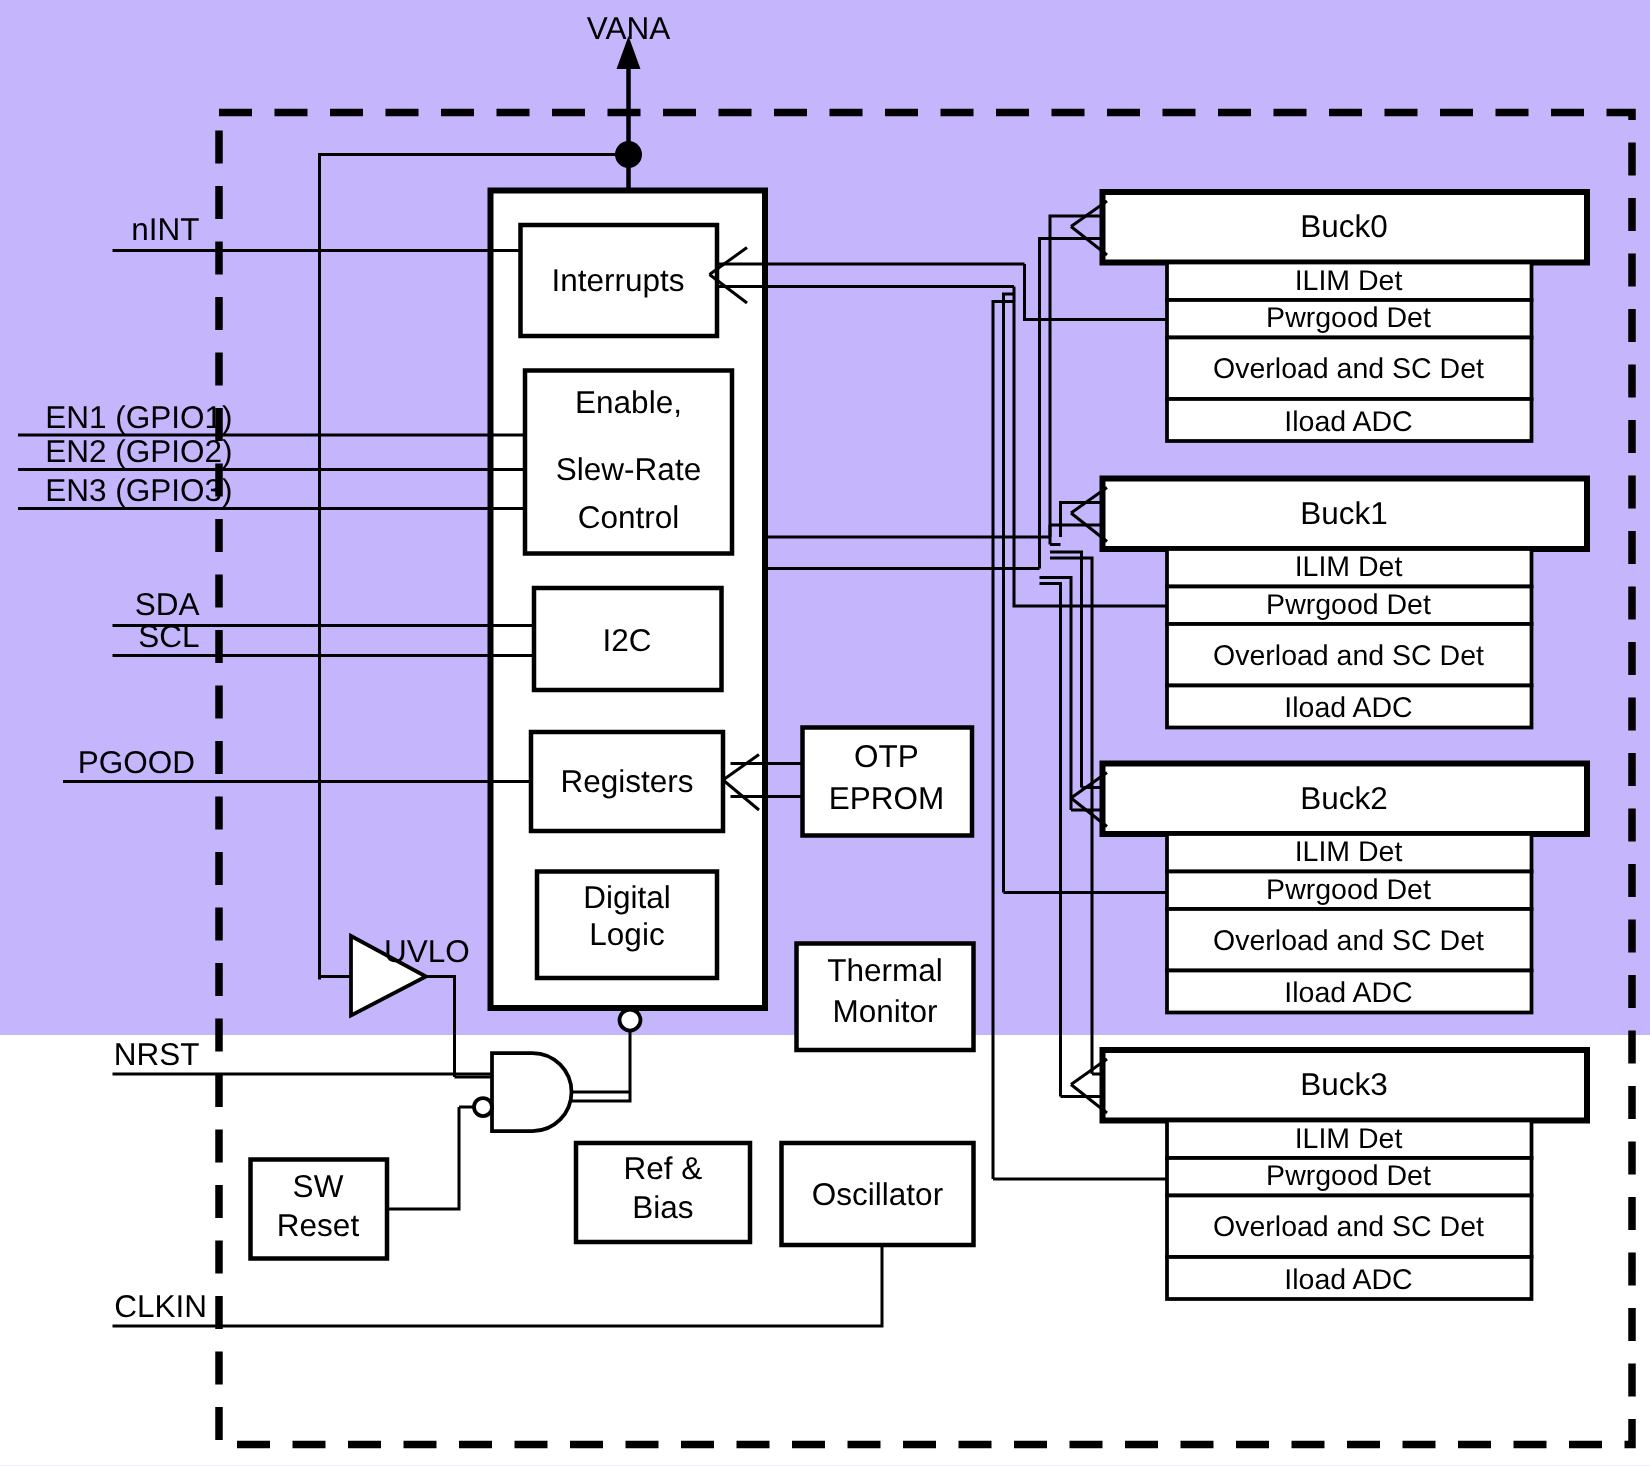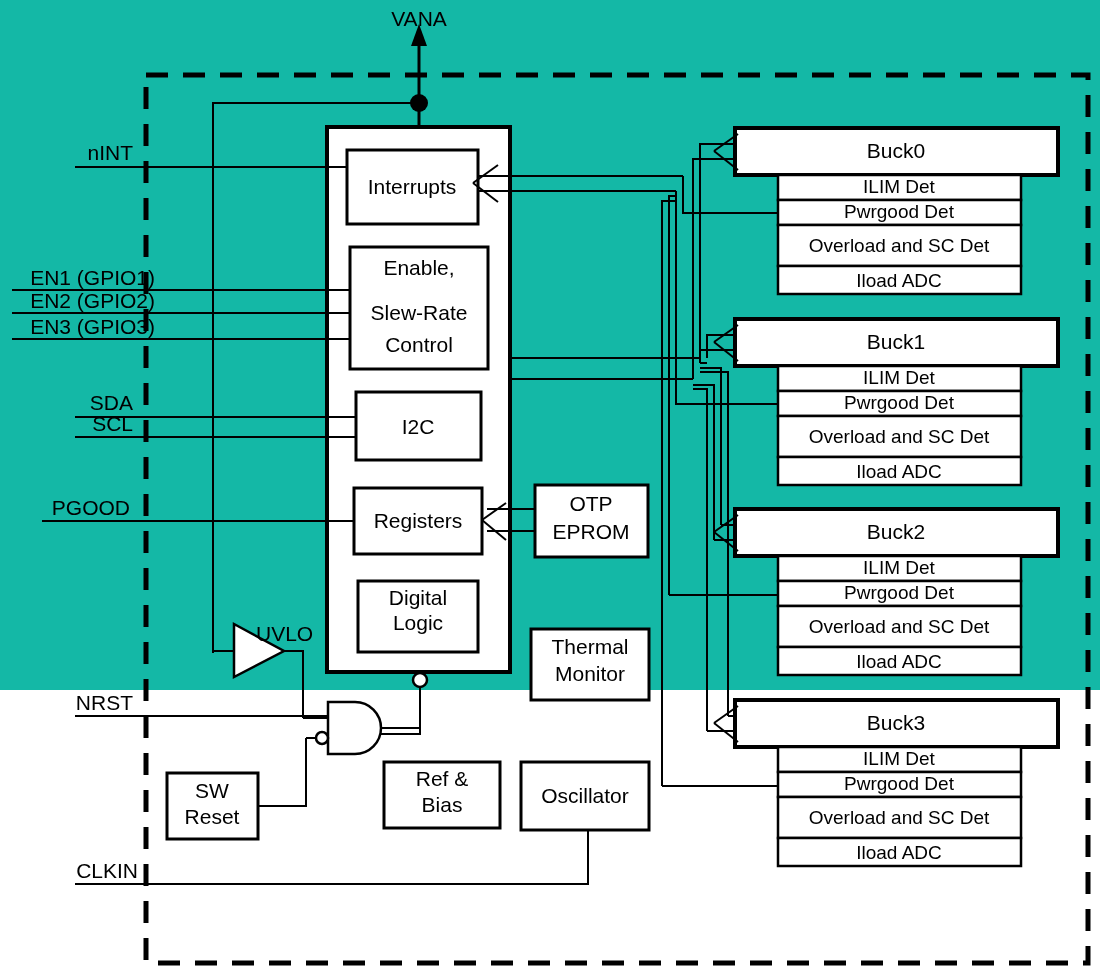--- a/index.html
+++ b/index.html
@@ -1,17 +1,17 @@
 <!DOCTYPE html>
 <html><head>
 <meta charset="utf-8">
 <style>
   html,body{margin:0;padding:0;background:#ffffff;}
   body{width:1100px;height:977px;overflow:hidden;font-family:"Liberation Sans",sans-serif;}
-  #root{position:relative;width:1100px;height:690px;background:#14b8a6;}
+  #root{position:relative;width:1100px;height:690px;background:#c4b5fd;}
   svg{display:block;}
   .blk{fill:#ffffff;stroke:#000000;}
   .blk-thick{stroke-width:4;}
   .blk-med{stroke-width:3;}
   .blk-thin{stroke-width:2.5;}
   .wire{stroke:#000000;stroke-width:2;fill:none;}
   .wire-thick{stroke:#000000;stroke-width:3;fill:none;}
   .dashed{stroke:#000000;stroke-width:5;fill:none;stroke-dasharray:22 15;stroke-linecap:butt;}
   text{font-family:"Liberation Sans",sans-serif;fill:#000;}
   .t-lbl{font-size:21px;}

